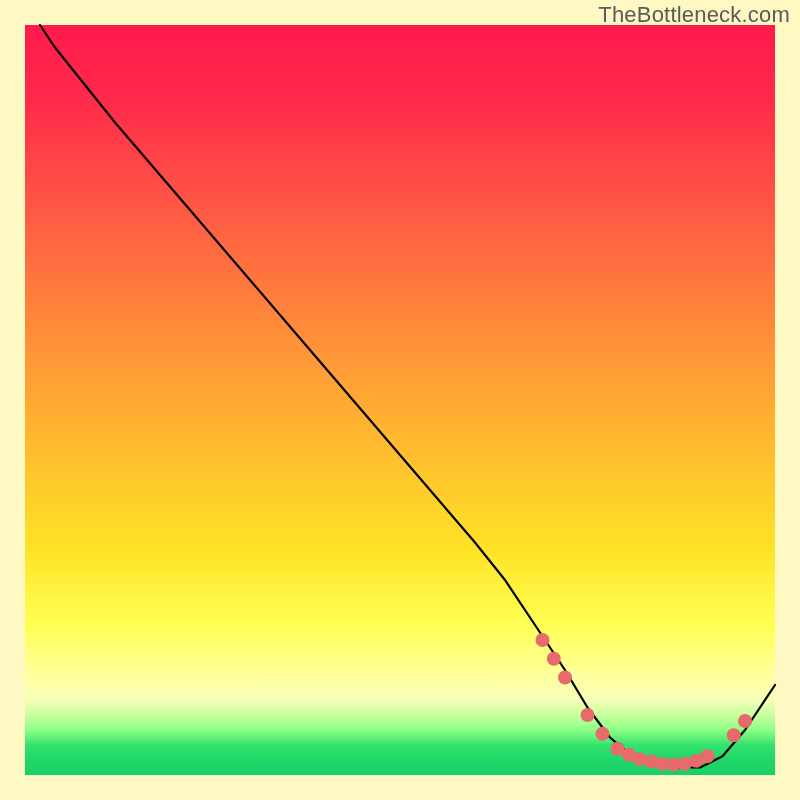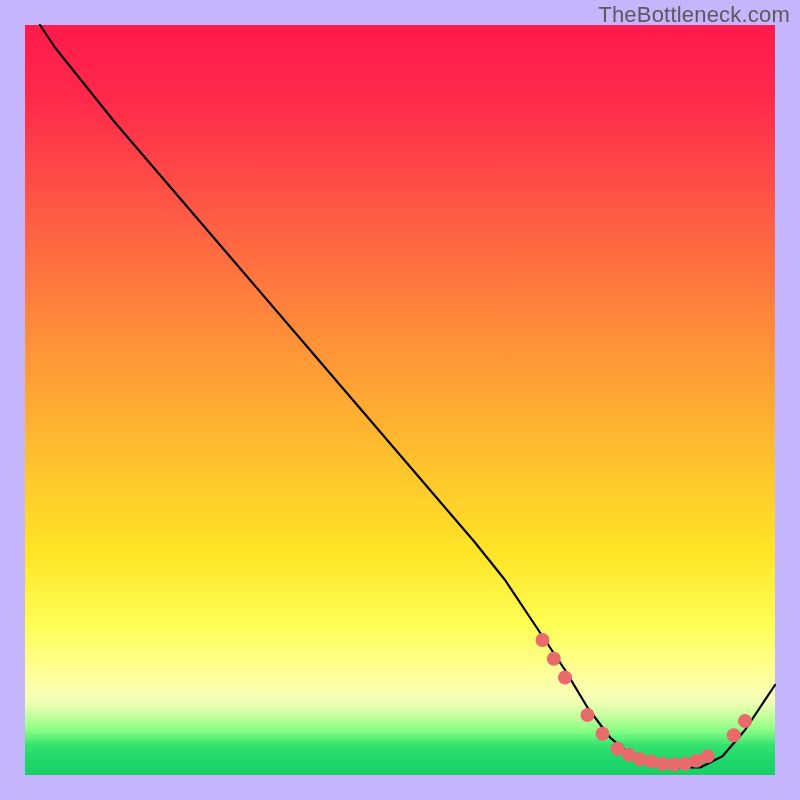--- a/index.html
+++ b/index.html
@@ -8,21 +8,21 @@
     width: 800px;
     height: 800px;
     background: #000;
     overflow: hidden;
     font-family: Arial, Helvetica, sans-serif;
   }
   .frame {
     position: relative;
     width: 800px;
     height: 800px;
-    background: #c4b5fd;
+    background: #fef9c3;
   }
   .plot-area {
     position: absolute;
     left: 25px;
     top: 25px;
     width: 750px;
     height: 750px;
     
     background: linear-gradient(
       to bottom,

